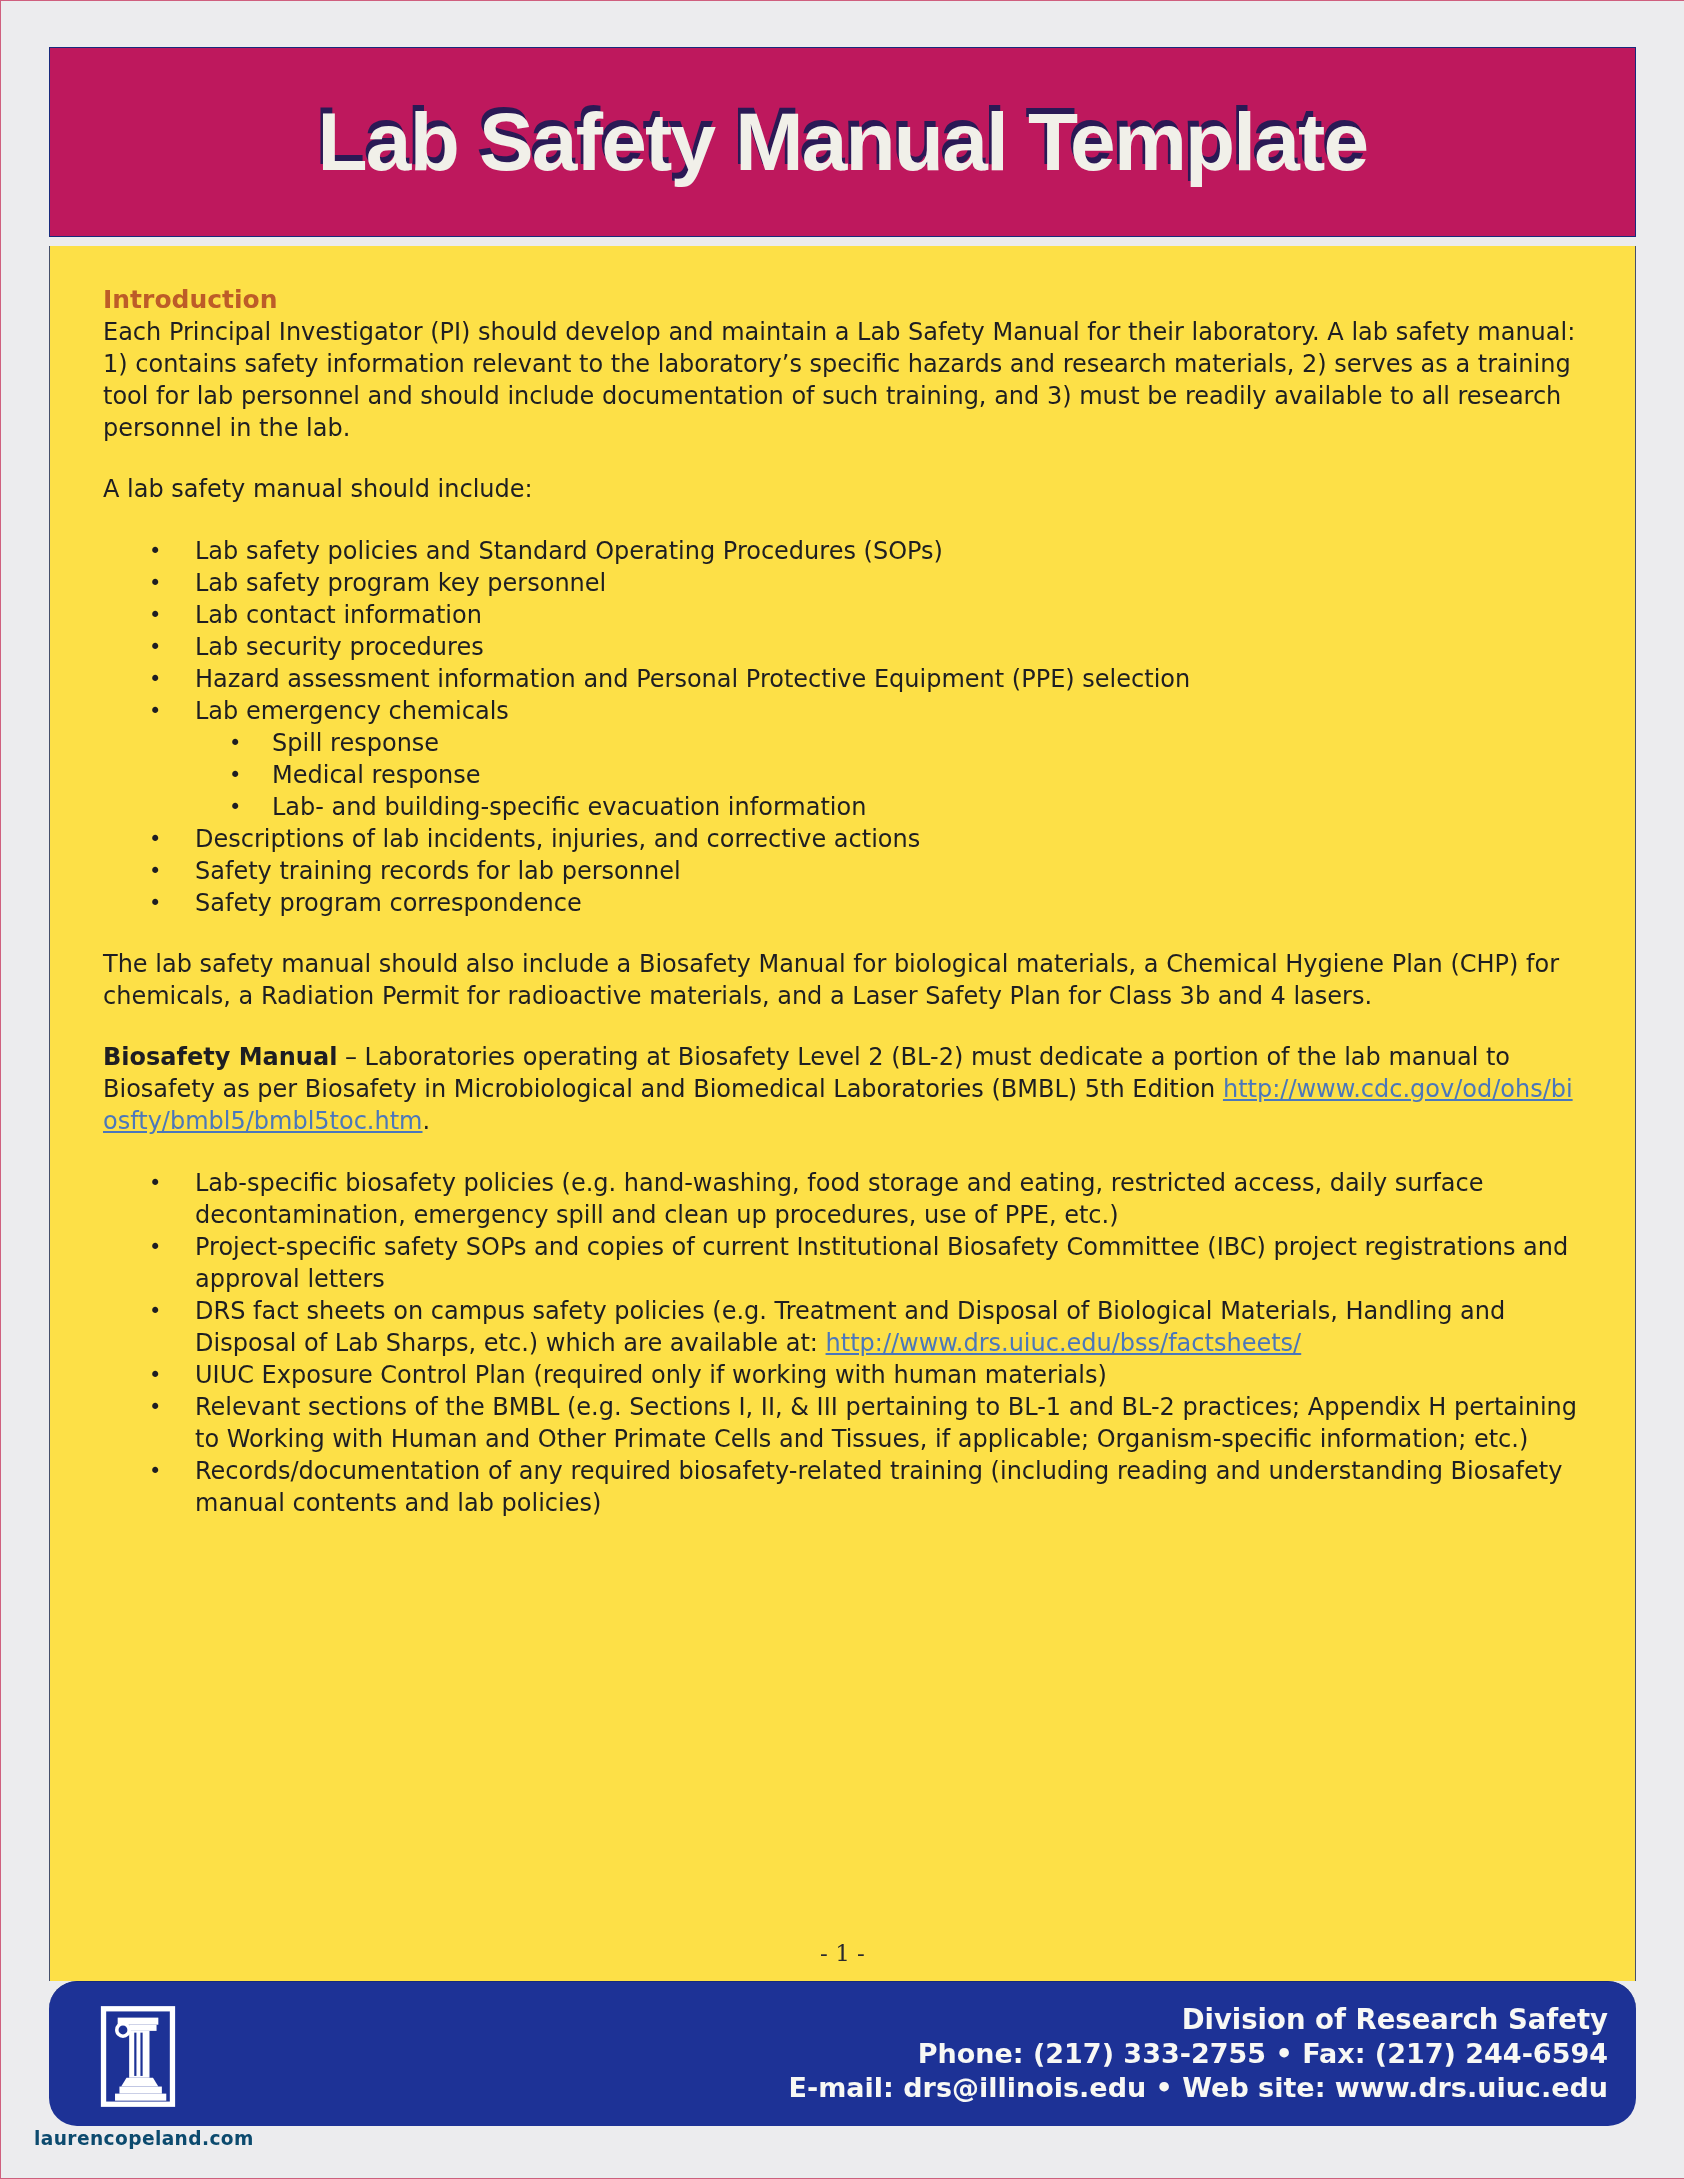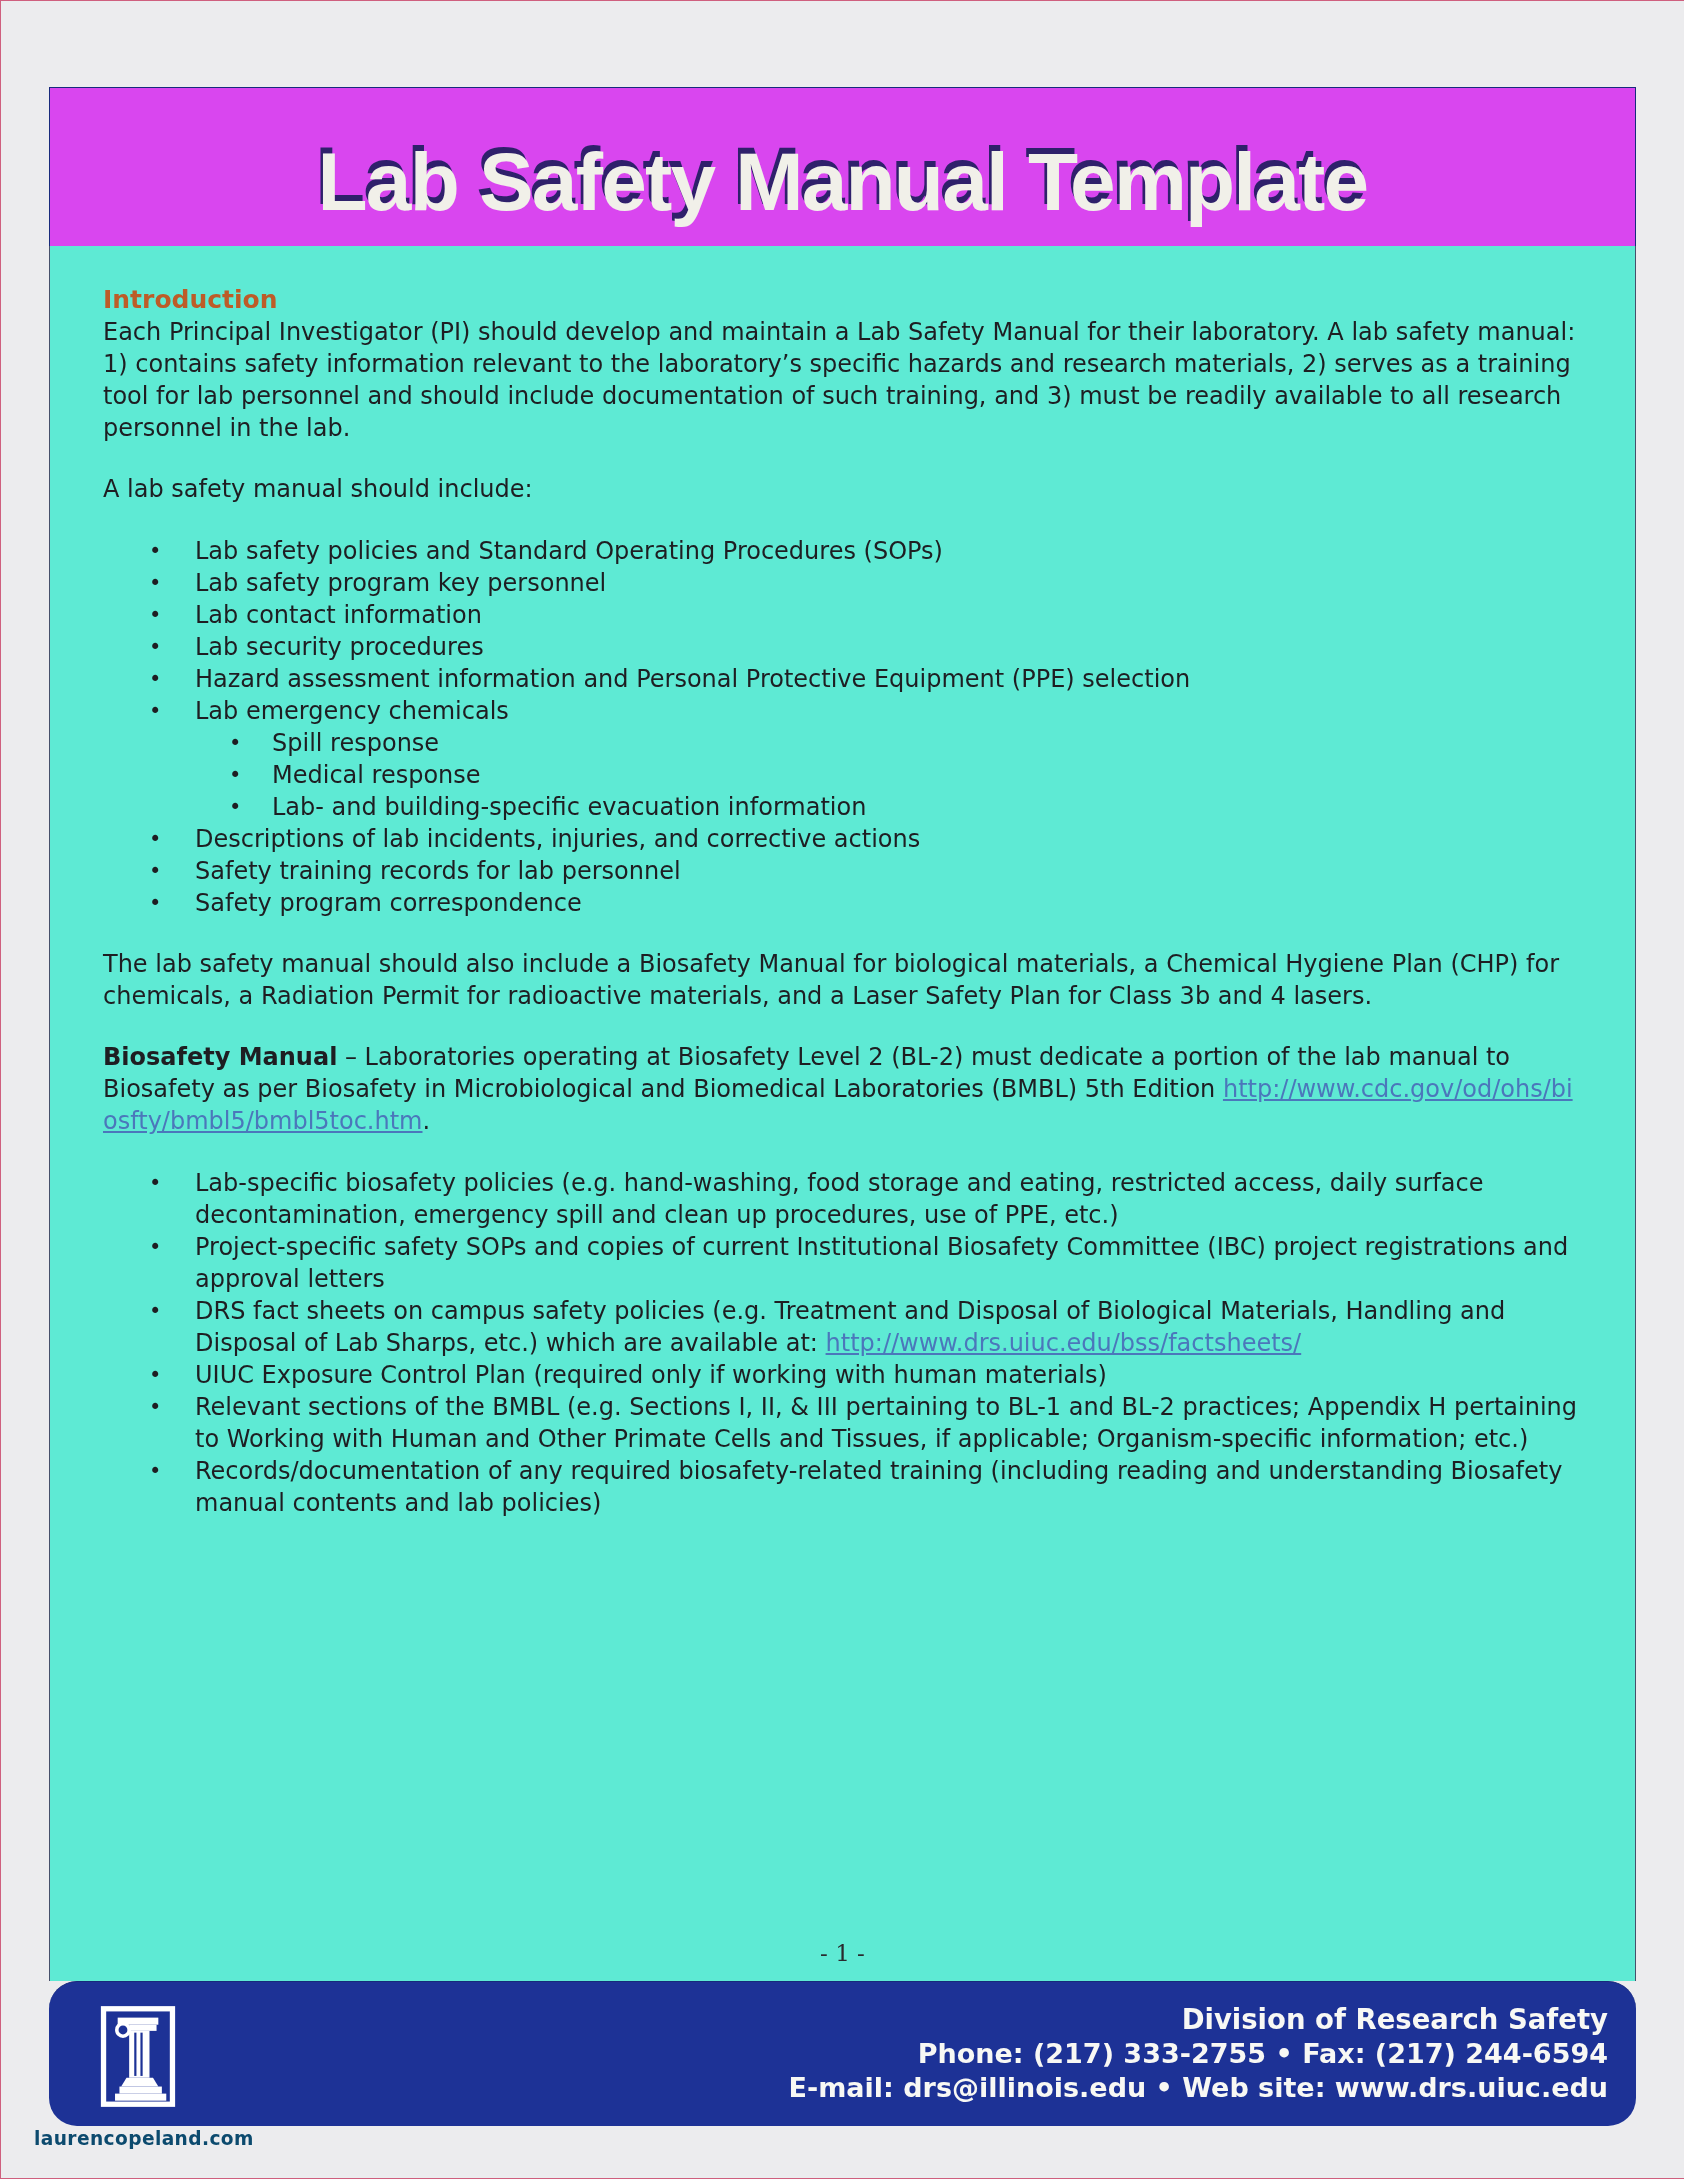--- a/index.html
+++ b/index.html
@@ -31,46 +31,45 @@
     top: 0;
     bottom: 0;
   }
   
   .banner {
     position: absolute;
     top: 47px;
     left: 0;
     right: 0;
     height: 190px;
-    background: #d946ef;
+    background: #be185d;
     border: 1.8px solid #182a7c;
     box-sizing: border-box;
     display: flex;
     align-items: center;
     justify-content: center;
-    margin-top: 40px;
   }
   .banner h1 {
     margin: 0;
     font-family: "Liberation Sans", sans-serif;
     font-weight: bold;
     font-size: 82px;
     letter-spacing: -1.8px;
     color: #f1f0e9;
     text-shadow: -2.7px -6.2px 0 rgba(17, 26, 84, 0.85);
     white-space: nowrap;
   }
   
   .content {
     position: absolute;
     top: 246px;
     bottom: 198px;
     left: 0;
     right: 0;
-    background: #5eead4;
+    background: #fde047;
     border-left: 1.8px solid #46506b;
     border-right: 1.8px solid #46506b;
     box-sizing: border-box;
     padding: 37px 53px 0 53px;
     font-size: 24px;
     line-height: 32px;
     color: #1e1e22;
   }
   .content h2 {
     margin: 0;

